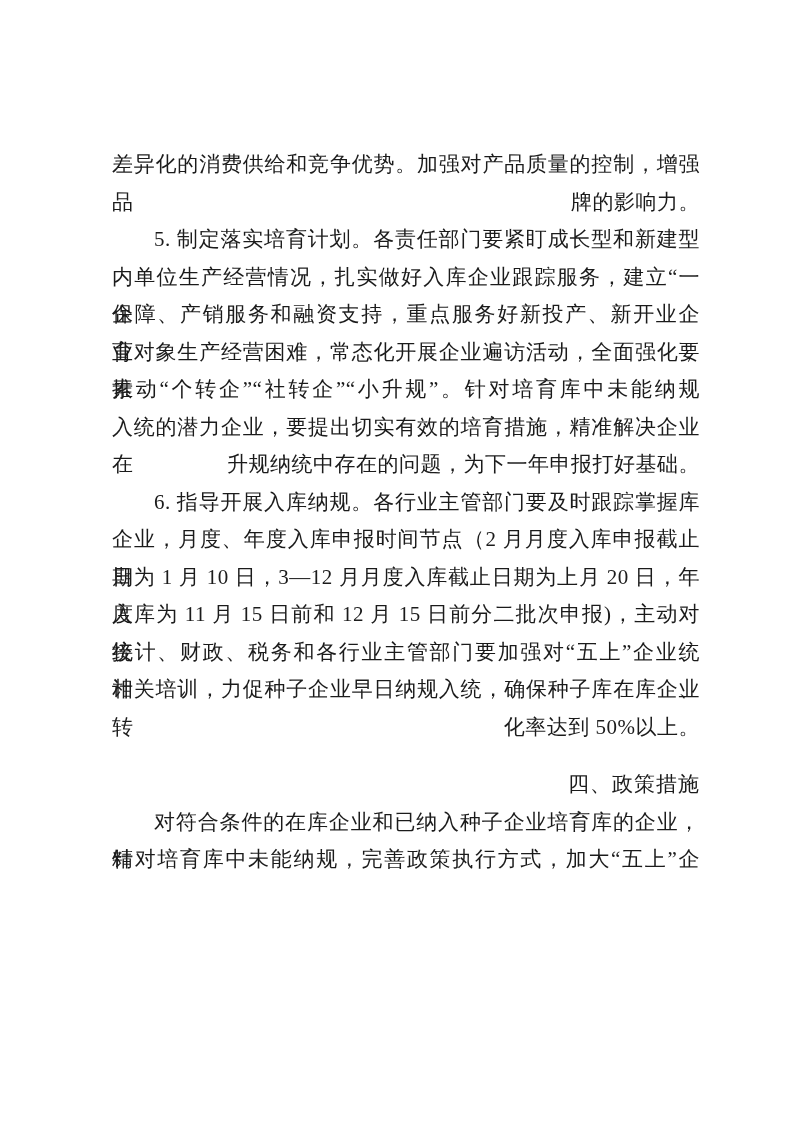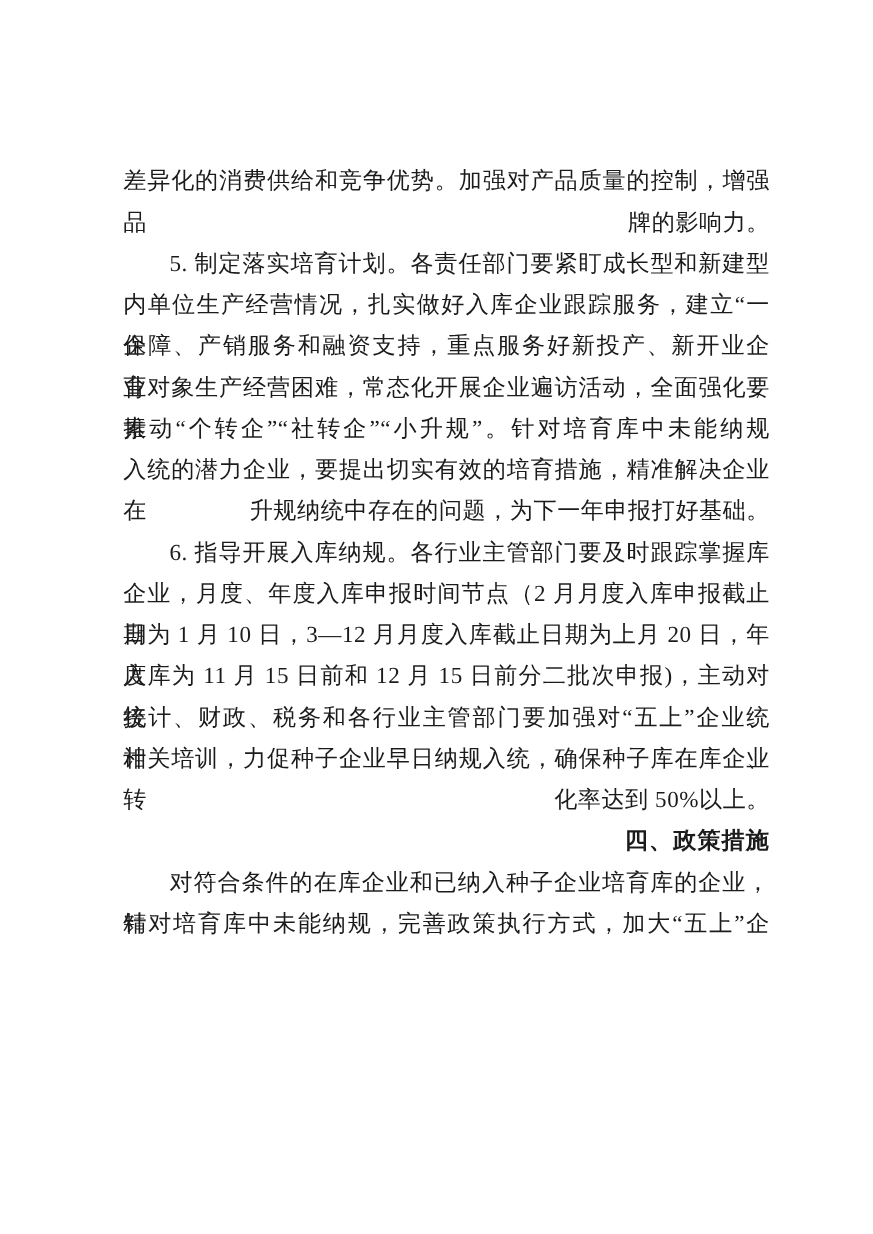--- a/index.html
+++ b/index.html
@@ -35,22 +35,23 @@
     text-align: justify;
     text-align-last: justify;
   }
   .line.ind {
     text-indent: 42px;
   }
   .lead {
     font-weight: normal;
   }
   .line.heading {
-    font-weight: bold;
+    font-weight: normal;
     letter-spacing: 1px;
+    margin-top: 20px;
   }
   .footer {
     position: absolute;
     top: 996px;
     right: 106px;
     font-size: 19px;
     letter-spacing: 4px;
     color: #2a2a2a;
   }
 </style>

